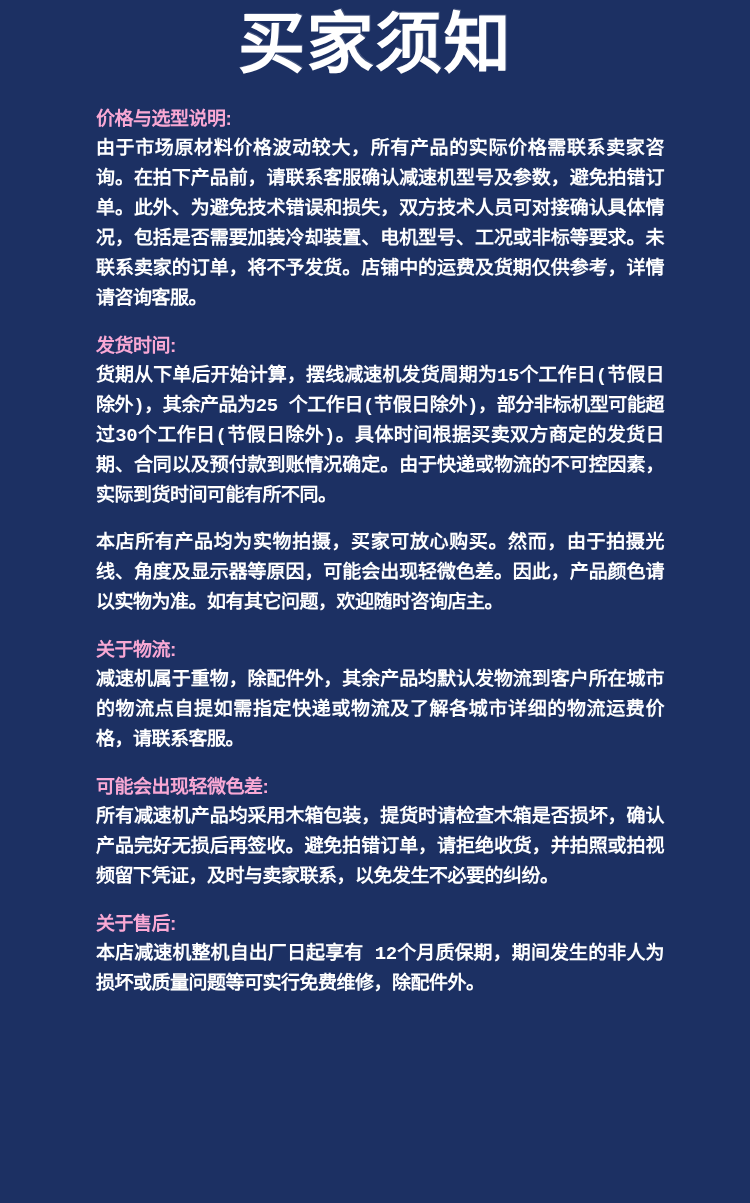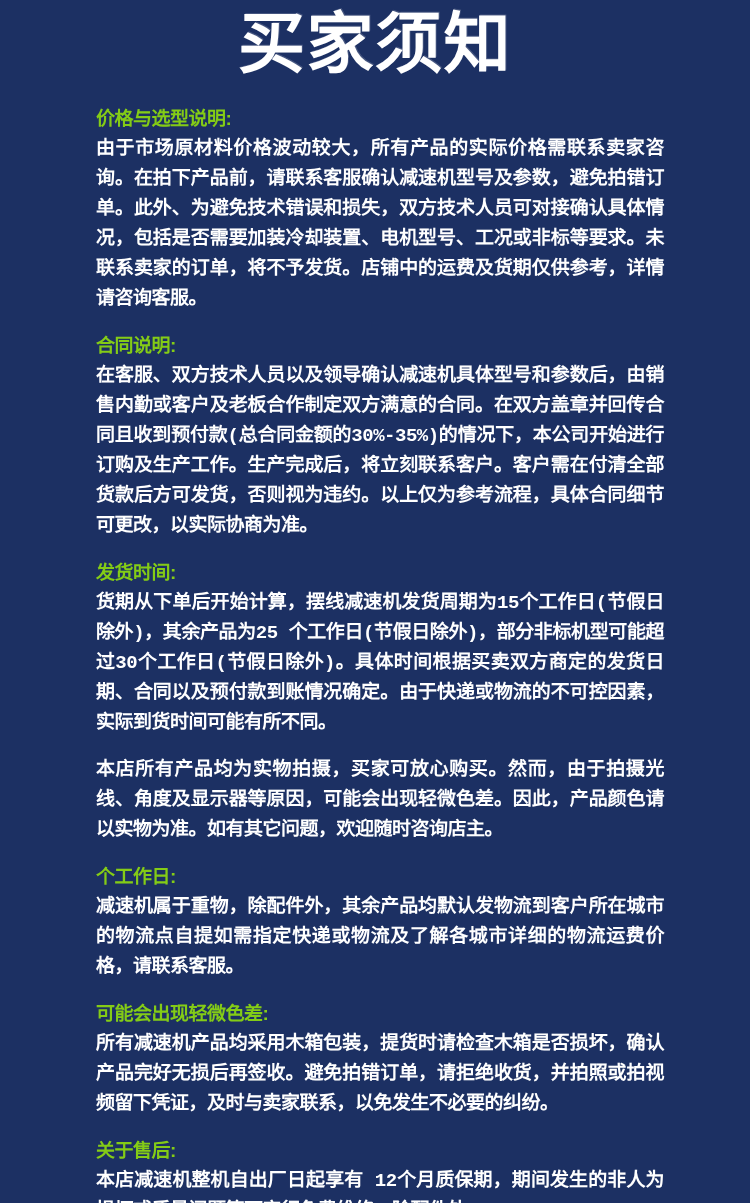--- a/index.html
+++ b/index.html
@@ -34,21 +34,21 @@
     padding: 0 52px 0 62px;
   }
   .notice-section {
     margin-bottom: 17px;
   }
   .section-heading {
     font-size: 19px;
     font-weight: bold;
     line-height: 30px;
     letter-spacing: -0.5px;
-    color: #84cc16;
+    color: #f9a8d4;
   }
   .section-body {
     font-size: 19px;
     font-weight: bold;
     line-height: 30px;
     letter-spacing: -0.5px;
     color: #ffffff;
     text-align: justify;
     overflow-wrap: break-word;
     font-family: Liberation Mono, monospace;
@@ -63,36 +63,32 @@
     <h1 class="page-title">买家须知</h1>
   </header>
 
   <main class="content">
 
     <section class="notice-section">
       <h2 class="section-heading">价格与选型说明:</h2>
       <p class="section-body">由于市场原材料价格波动较大，所有产品的实际价格需联系卖家咨询。在拍下产品前，请联系客服确认减速机型号及参数，避免拍错订单。此外、为避免技术错误和损失，双方技术人员可对接确认具体情况，包括是否需要加装冷却装置、电机型号、工况或非标等要求。未联系卖家的订单，将不予发货。店铺中的运费及货期仅供参考，详情请咨询客服。</p>
     </section>
 
-    <section class="notice-section">
-      <h2 class="section-heading">合同说明:</h2>
-      <p class="section-body">在客服、双方技术人员以及领导确认减速机具体型号和参数后，由销售内勤或客户及老板合作制定双方满意的合同。在双方盖章并回传合同且收到预付款(总合同金额的30%-35%)的情况下，本公司开始进行订购及生产工作。生产完成后，将立刻联系客户。客户需在付清全部货款后方可发货，否则视为违约。以上仅为参考流程，具体合同细节可更改，以实际协商为准。</p>
-    </section>
 
     <section class="notice-section">
       <h2 class="section-heading">发货时间:</h2>
       <p class="section-body">货期从下单后开始计算，摆线减速机发货周期为15个工作日(节假日除外)，其余产品为25 个工作日(节假日除外)，部分非标机型可能超过30个工作日(节假日除外)。具体时间根据买卖双方商定的发货日期、合同以及预付款到账情况确定。由于快递或物流的不可控因素，实际到货时间可能有所不同。</p>
     </section>
 
     <section class="notice-section">
       <p class="section-body">本店所有产品均为实物拍摄，买家可放心购买。然而，由于拍摄光线、角度及显示器等原因，可能会出现轻微色差。因此，产品颜色请以实物为准。如有其它问题，欢迎随时咨询店主。</p>
     </section>
 
     <section class="notice-section">
-      <h2 class="section-heading">个工作日:</h2>
+      <h2 class="section-heading">关于物流:</h2>
       <p class="section-body">减速机属于重物，除配件外，其余产品均默认发物流到客户所在城市的物流点自提如需指定快递或物流及了解各城市详细的物流运费价格，请联系客服。</p>
     </section>
 
     <section class="notice-section">
       <h2 class="section-heading">可能会出现轻微色差:</h2>
       <p class="section-body">所有减速机产品均采用木箱包装，提货时请检查木箱是否损坏，确认产品完好无损后再签收。避免拍错订单，请拒绝收货，并拍照或拍视频留下凭证，及时与卖家联系，以免发生不必要的纠纷。</p>
     </section>
 
     <section class="notice-section">
       <h2 class="section-heading">关于售后:</h2>

